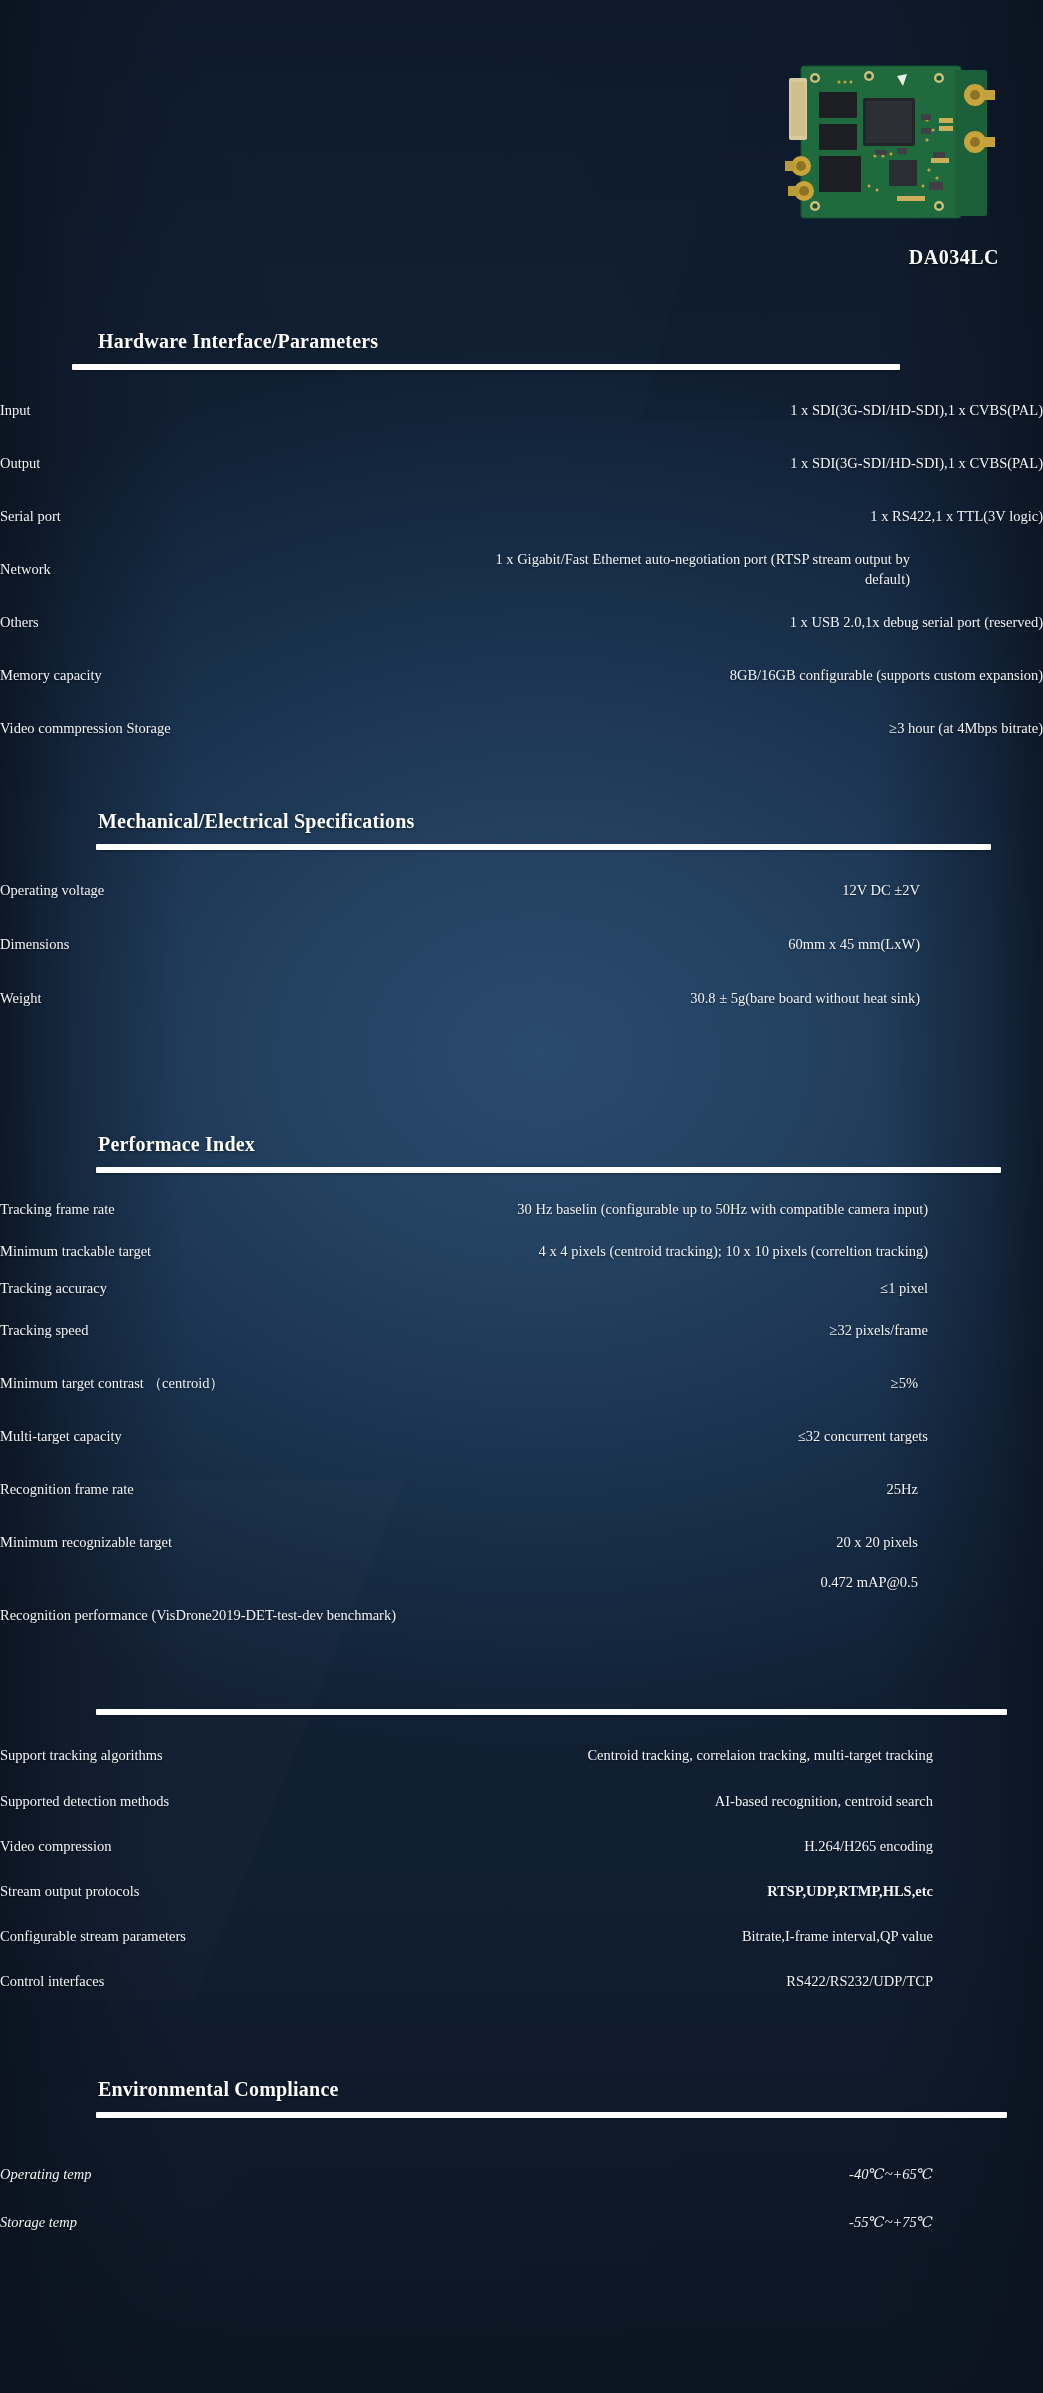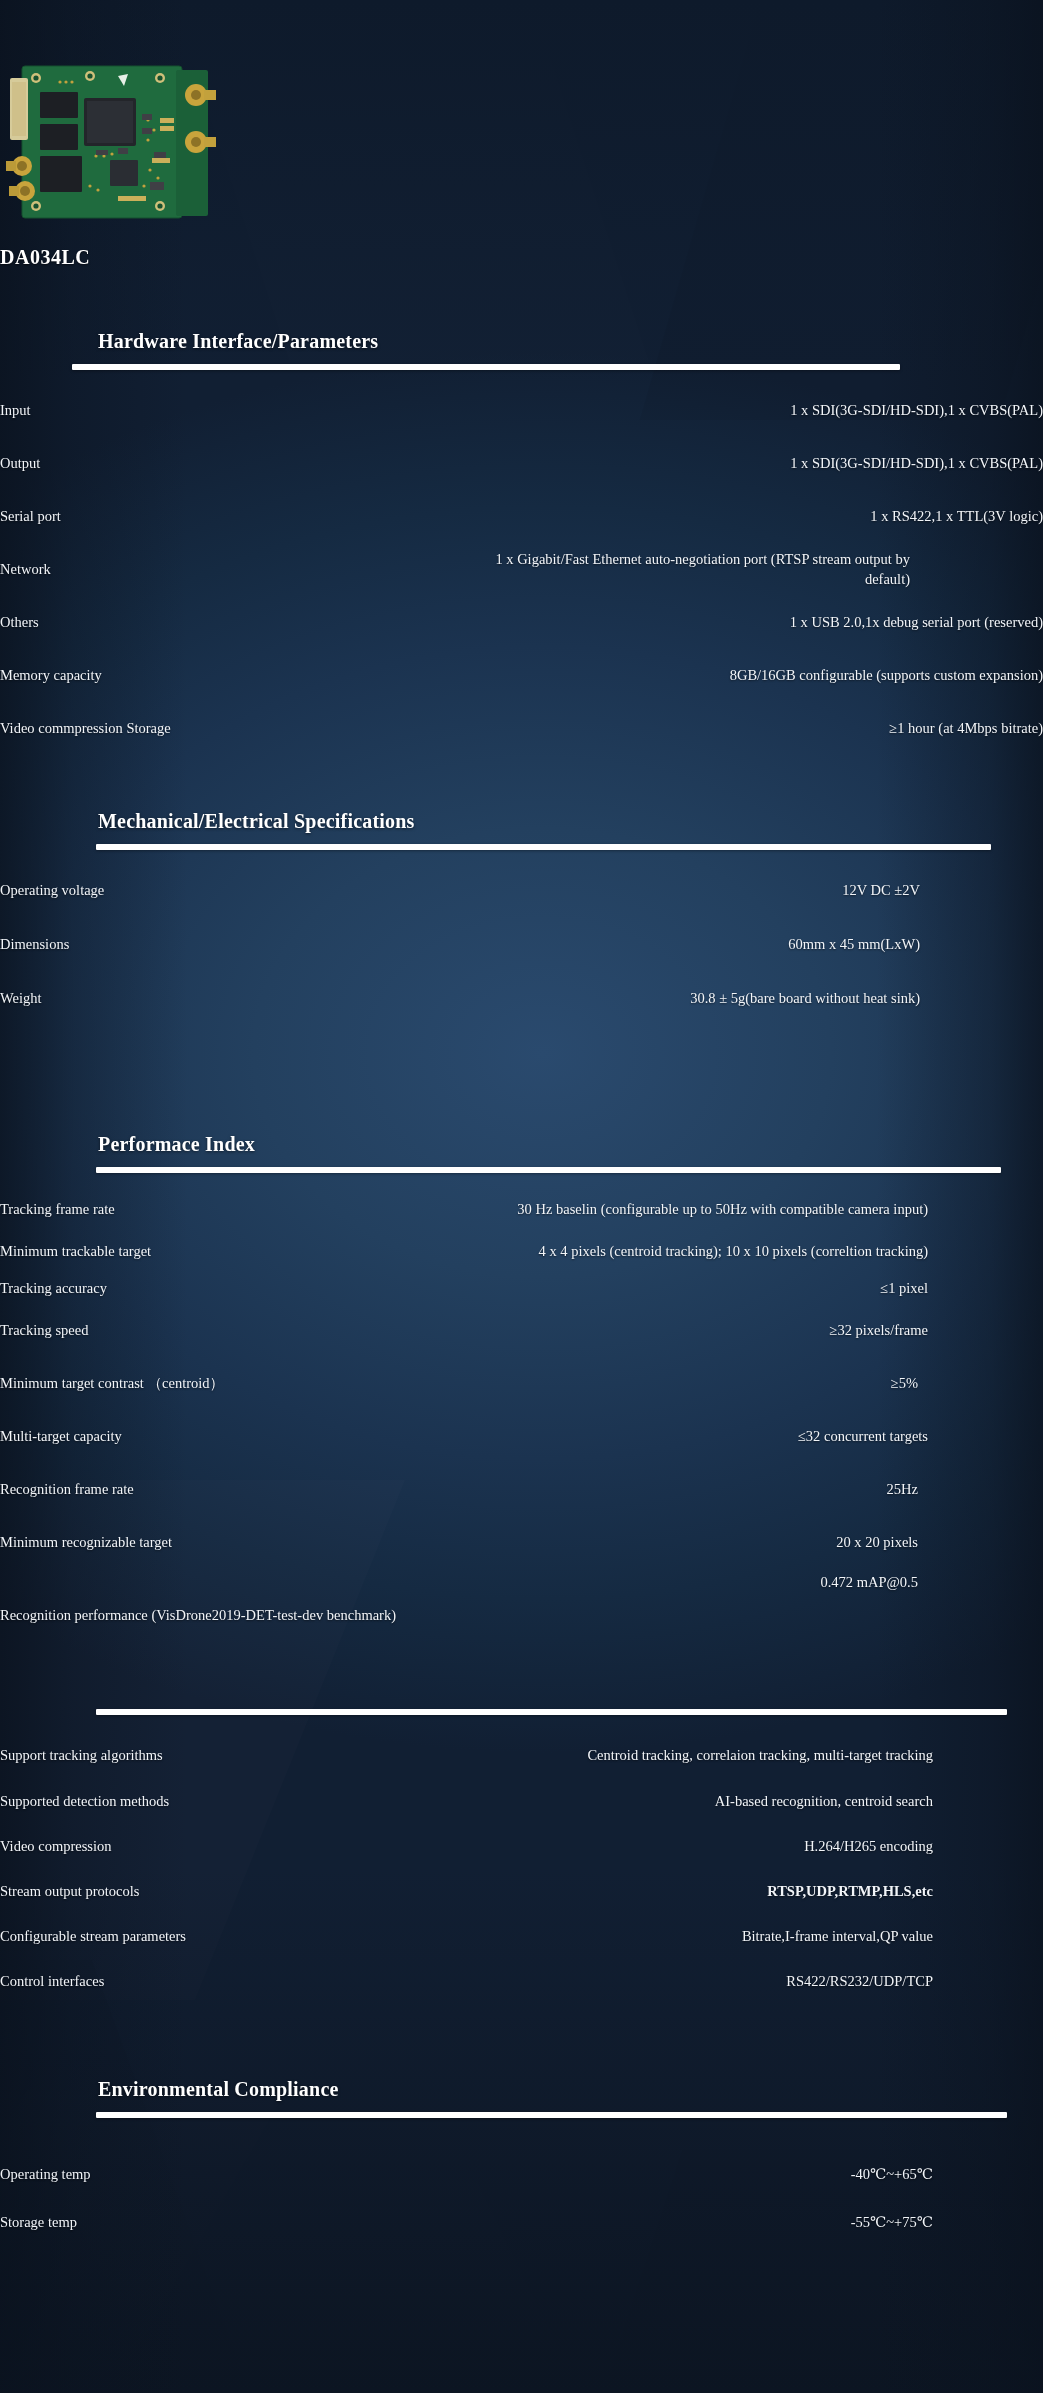--- a/index.html
+++ b/index.html
@@ -38,21 +38,21 @@
   .f2{left:-160px;top:1960px;width:330px;height:430px;transform:skewX(20deg);background:rgba(0,0,0,.10)!important;}
   .f3{left:-60px;top:2090px;width:260px;height:300px;transform:skewX(-30deg);background:rgba(255,255,255,.016)!important;}
   .f4{left:120px;top:2180px;width:420px;height:260px;transform:skewX(26deg);background:rgba(255,255,255,.012)!important;}
   .f5{left:640px;top:2150px;width:420px;height:260px;transform:skewX(-18deg);background:rgba(0,0,0,.10)!important;}
   .f6{left:240px;top:60px;width:360px;height:300px;transform:skewX(18deg);background:rgba(255,255,255,.012)!important;}
   .f7{left:700px;top:0px;width:360px;height:420px;transform:skewX(-16deg);background:rgba(0,0,0,.08)!important;}
 
   #page{position:absolute;inset:0;}
 
   
-  .hero{position:absolute;left:0;top:60px;width:999px;text-align:left;font-family:Liberation Serif, serif;}
+  .hero{position:absolute;left:0;top:60px;width:999px;text-align:right;font-family:Liberation Serif, serif;}
   .board-wrap{position:relative;display:inline-block;width:220px;height:166px;}
   .board-title{
     margin-top:16px;font-size:20px;font-weight:bold;letter-spacing:.5px;
     text-shadow:0 1px 2px rgba(0,0,0,.6);
   }
 
   
   .section{position:absolute;left:0;width:1043px;}
   .sec-title{
     font-size:20px;font-weight:bold;letter-spacing:.2px;
@@ -196,21 +196,21 @@
       <tr class="r">
         <td class="k">Others</td>
         <td class="v">1 x USB 2.0,1x debug serial port (reserved)</td>
           </tr>
       <tr class="r">
         <td class="k">Memory capacity</td>
         <td class="v">8GB/16GB configurable (supports custom expansion)</td>
           </tr>
       <tr class="r">
         <td class="k">Video commpression Storage</td>
-        <td class="v">≥1 hour (at 4Mbps bitrate)</td>
+        <td class="v">≥3 hour (at 4Mbps bitrate)</td>
           </tr>
     </tbody>
       </table>
   </div>
 
   <div class="section" id="sec1" style="top:810px;">
     <div class="sec-title">Mechanical/Electrical Specifications</div>
     <div class="divider" style="margin-left:96px;margin-right:52px;"></div>
     <table class="spec">
         <tbody>
@@ -303,21 +303,21 @@
         <td class="k">Control interfaces</td>
         <td class="v" style="padding-right:110px;">RS422/RS232/UDP/TCP</td>
           </tr>
     </tbody>
       </table>
   </div>
 
   <div class="section" id="sec4" style="top:2078px;">
     <div class="sec-title" style="padding-left:98px;">Environmental Compliance</div>
     <div class="divider" style="margin-left:96px;margin-right:36px;"></div>
-    <table class="spec" style="margin-top:28px;">
+    <table class="spec" style="margin-top:28px;font-style:italic;">
         <tbody>
       <tr class="r" style="height:57px;">
         <td class="k">Operating temp</td>
         <td class="v" style="padding-right:110px;">-40℃~+65℃</td>
           </tr>
       <tr class="r" style="height:40px;">
         <td class="k">Storage temp</td>
         <td class="v" style="padding-right:110px;">-55℃~+75℃</td>
           </tr>
     </tbody>

